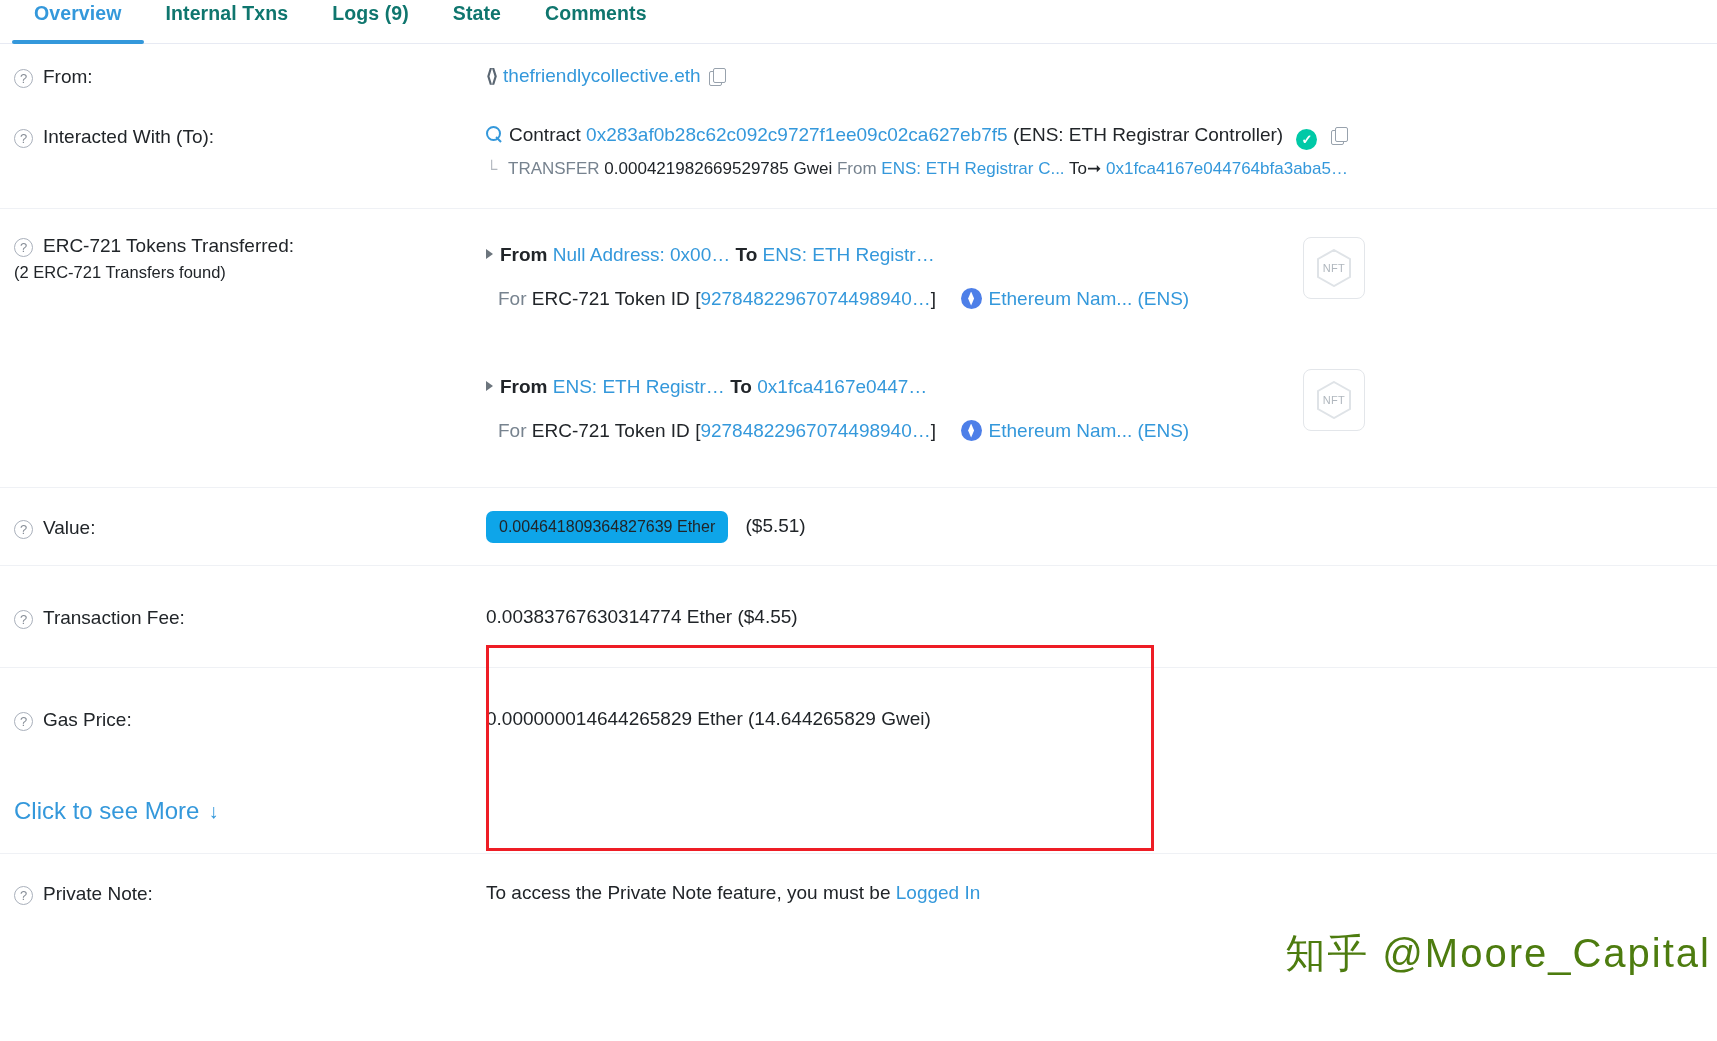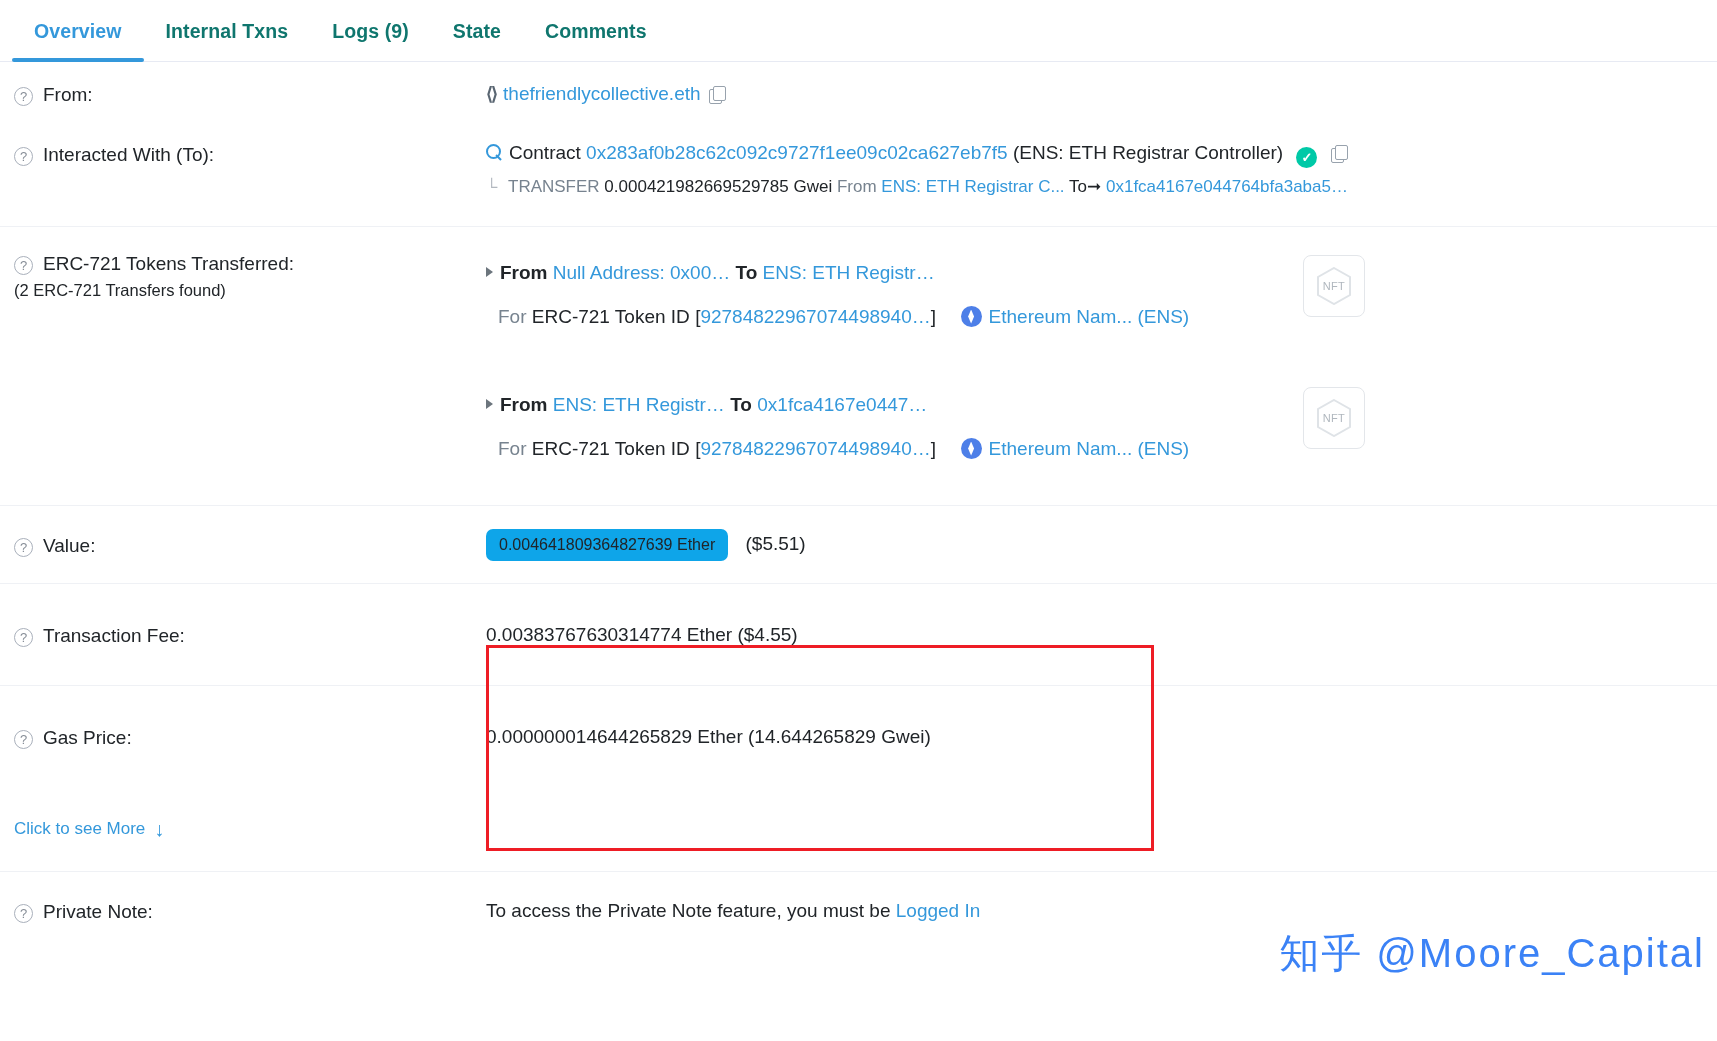--- a/index.html
+++ b/index.html
@@ -12,21 +12,21 @@
     font-family: "Liberation Sans", sans-serif;
     color: #212529;
     overflow: hidden;
     position: relative;
   }
 
   
   .tabbar {
     display: flex;
     align-items: flex-end;
-    height: 62px;
+    height: 44px;
     padding-left: 12px;
     border-bottom: 1px solid #e7eaf3;
     background: #fff;
   }
   .tab {
     font-size: 19.5px;
     font-weight: bold;
     color: #0f766e;
     padding: 0 22px 18px 22px;
     letter-spacing: .1px;
@@ -274,24 +274,24 @@
   .down-arrow {
     font-size: 20px;
     color: #3498db;
     margin-left: 9px;
     font-weight: bold;
   }
 
   
   .watermark {
     position: absolute;
-    right: 12px;
+    right: 6px;
     bottom: 60px;
     font-size: 40px;
-    color: #3b82f6;
+    color: #4d7c0f;
     letter-spacing: 2px;
     font-family: "Liberation Sans", sans-serif;
     white-space: nowrap;
     z-index: 6;
   }
   .watermark .zh { font-family: "DejaVu Sans", sans-serif; }
 </style>
 </head>
 <body>
 
@@ -424,21 +424,21 @@
 
 <div class="row sep" style="height:102px;align-items:center;">
   <div class="label">
     <span class="qmark">?</span>
     <span>Gas Price:</span>
   </div>
   <div class="value">0.000000014644265829 Ether (14.644265829 Gwei)</div>
 </div>
 
 <div class="row" style="height:84px;align-items:center;">
-  <a href="#" style="font-size:17px;">Click to see More</a>
+  <a href="#" style="font-size:24px;">Click to see More</a>
   <span class="down-arrow">↓</span>
 </div>
 
 <div class="row sep" style="height:78px;align-items:center;">
   <div class="label">
     <span class="qmark">?</span>
     <span>Private Note:</span>
   </div>
   <div class="value">
     <span>To access the Private Note feature, you must be</span>

